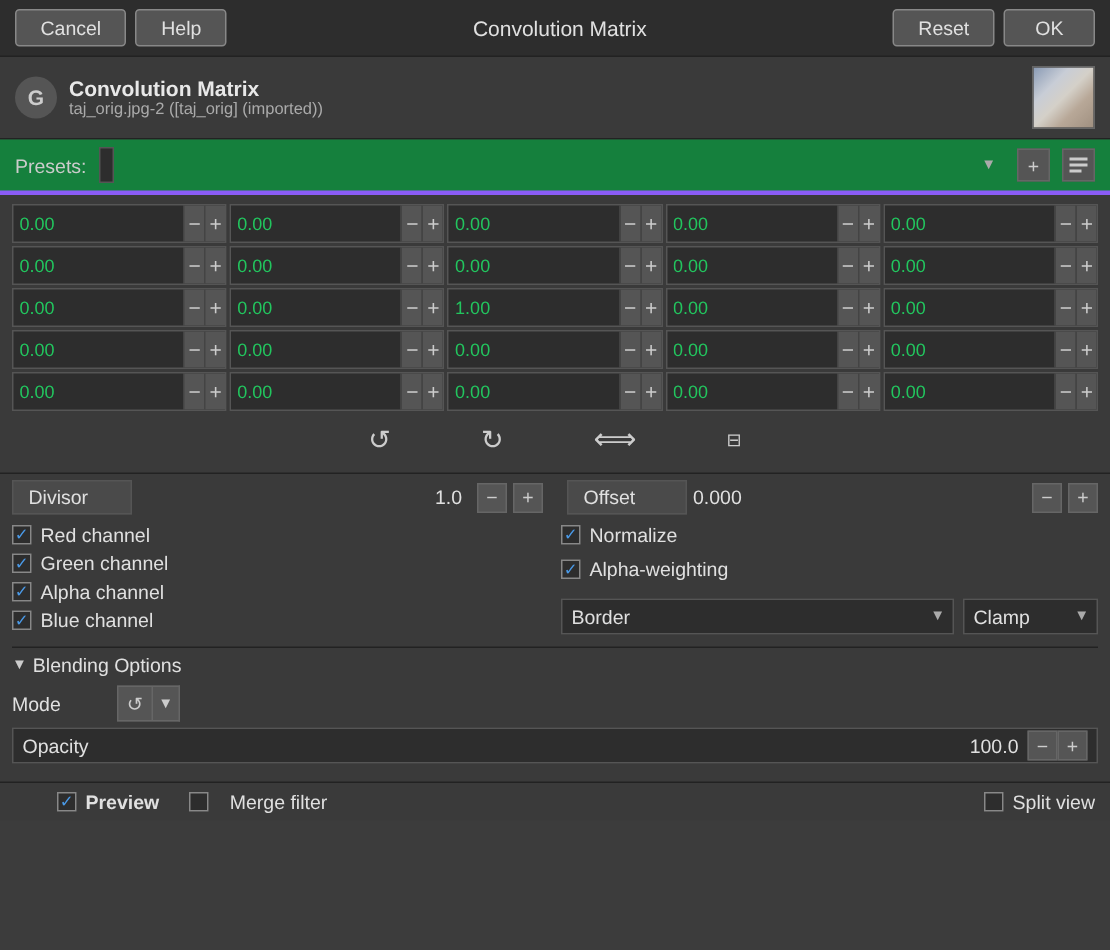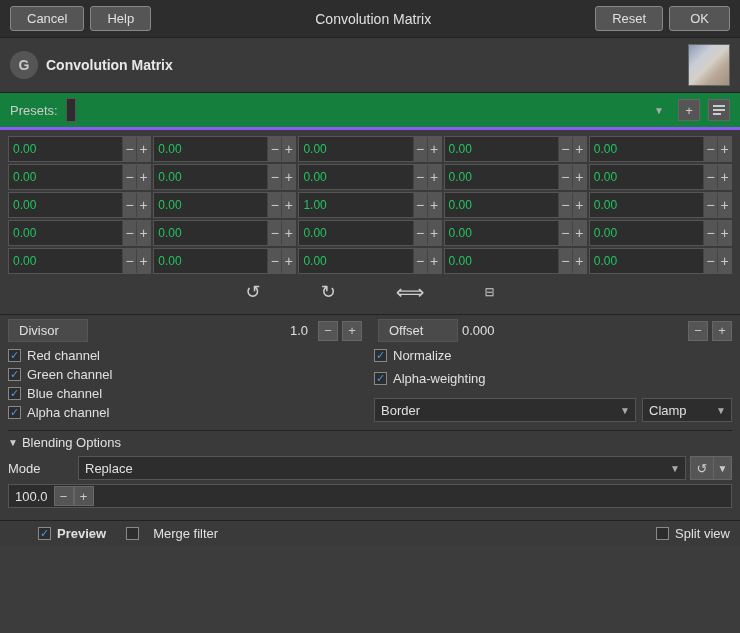--- a/index.html
+++ b/index.html
@@ -531,20 +531,21 @@
   <div class="title-bar-buttons">
     <button class="tb-btn">Reset</button>
     <button class="tb-btn-ok">OK</button>
   </div>
 </div>
 
 <div class="plugin-header">
   <div class="plugin-icon">G</div>
   <div class="plugin-info">
     <div class="plugin-name">Convolution Matrix</div>
+    <div class="plugin-file">taj_orig.jpg-2 ([taj_orig] (imported))</div>
   </div>
   <div class="plugin-thumbnail" style="background: linear-gradient(135deg, #8a9bb5 0%, #c8cdd6 30%, #d4d0c8 50%, #b8a898 70%, #a09080 100%);"></div>
 </div>
 
 <div class="presets-row">
   <span class="presets-label">Presets:</span>
   <div class="presets-select-wrapper">
     <select class="presets-select">
       <option></option>
     </select>
@@ -730,25 +731,25 @@
       <div class="check-row">
         <div class="check-box checked"></div>
         <span class="check-label">Red channel</span>
       </div>
       <div class="check-row">
         <div class="check-box checked"></div>
         <span class="check-label">Green channel</span>
       </div>
       <div class="check-row">
         <div class="check-box checked"></div>
-        <span class="check-label">Blue channel</span>
+        <span class="check-label">Alpha channel</span>
       </div>
       <div class="check-row">
         <div class="check-box checked"></div>
-        <span class="check-label">Alpha channel</span>
+        <span class="check-label">Blue channel</span>
       </div>
     </div>
     <div class="right-col">
       <div class="check-row">
         <div class="check-box checked"></div>
         <span class="check-label">Normalize</span>
       </div>
       <div class="check-row">
         <div class="check-box checked"></div>
         <span class="check-label">Alpha-weighting</span>
@@ -772,36 +773,28 @@
   </div>
 
   <div class="section-separator"></div>
   <div class="blending-header">
     <span class="blending-arrow">▼</span>
     <span class="blending-label">Blending Options</span>
   </div>
 
   <div class="mode-row">
     <span class="mode-label">Mode</span>
-    <div class="mode-select-wrapper">
-      <select class="mode-select">
-        <option>Replace</option>
-        <option>Normal</option>
-        <option>Multiply</option>
-        <option>Screen</option>
-        <option>Overlay</option>
-      </select>
-    </div>
     <div style="display:flex; align-items:center;">
       <div class="mode-reset-btn">↺</div>
       <div class="mode-dropdown-btn">▼</div>
     </div>
   </div>
 
   <div class="opacity-row">
+    <span class="opacity-label">Opacity</span>
     <span class="opacity-value">100.0</span>
     <div class="small-btn">−</div>
     <div class="small-btn">+</div>
   </div>
 </div>
 
 <div class="bottom-row">
   <div class="preview-check">
     <div class="check-box checked"></div>
     <span class="preview-label">Preview</span>

